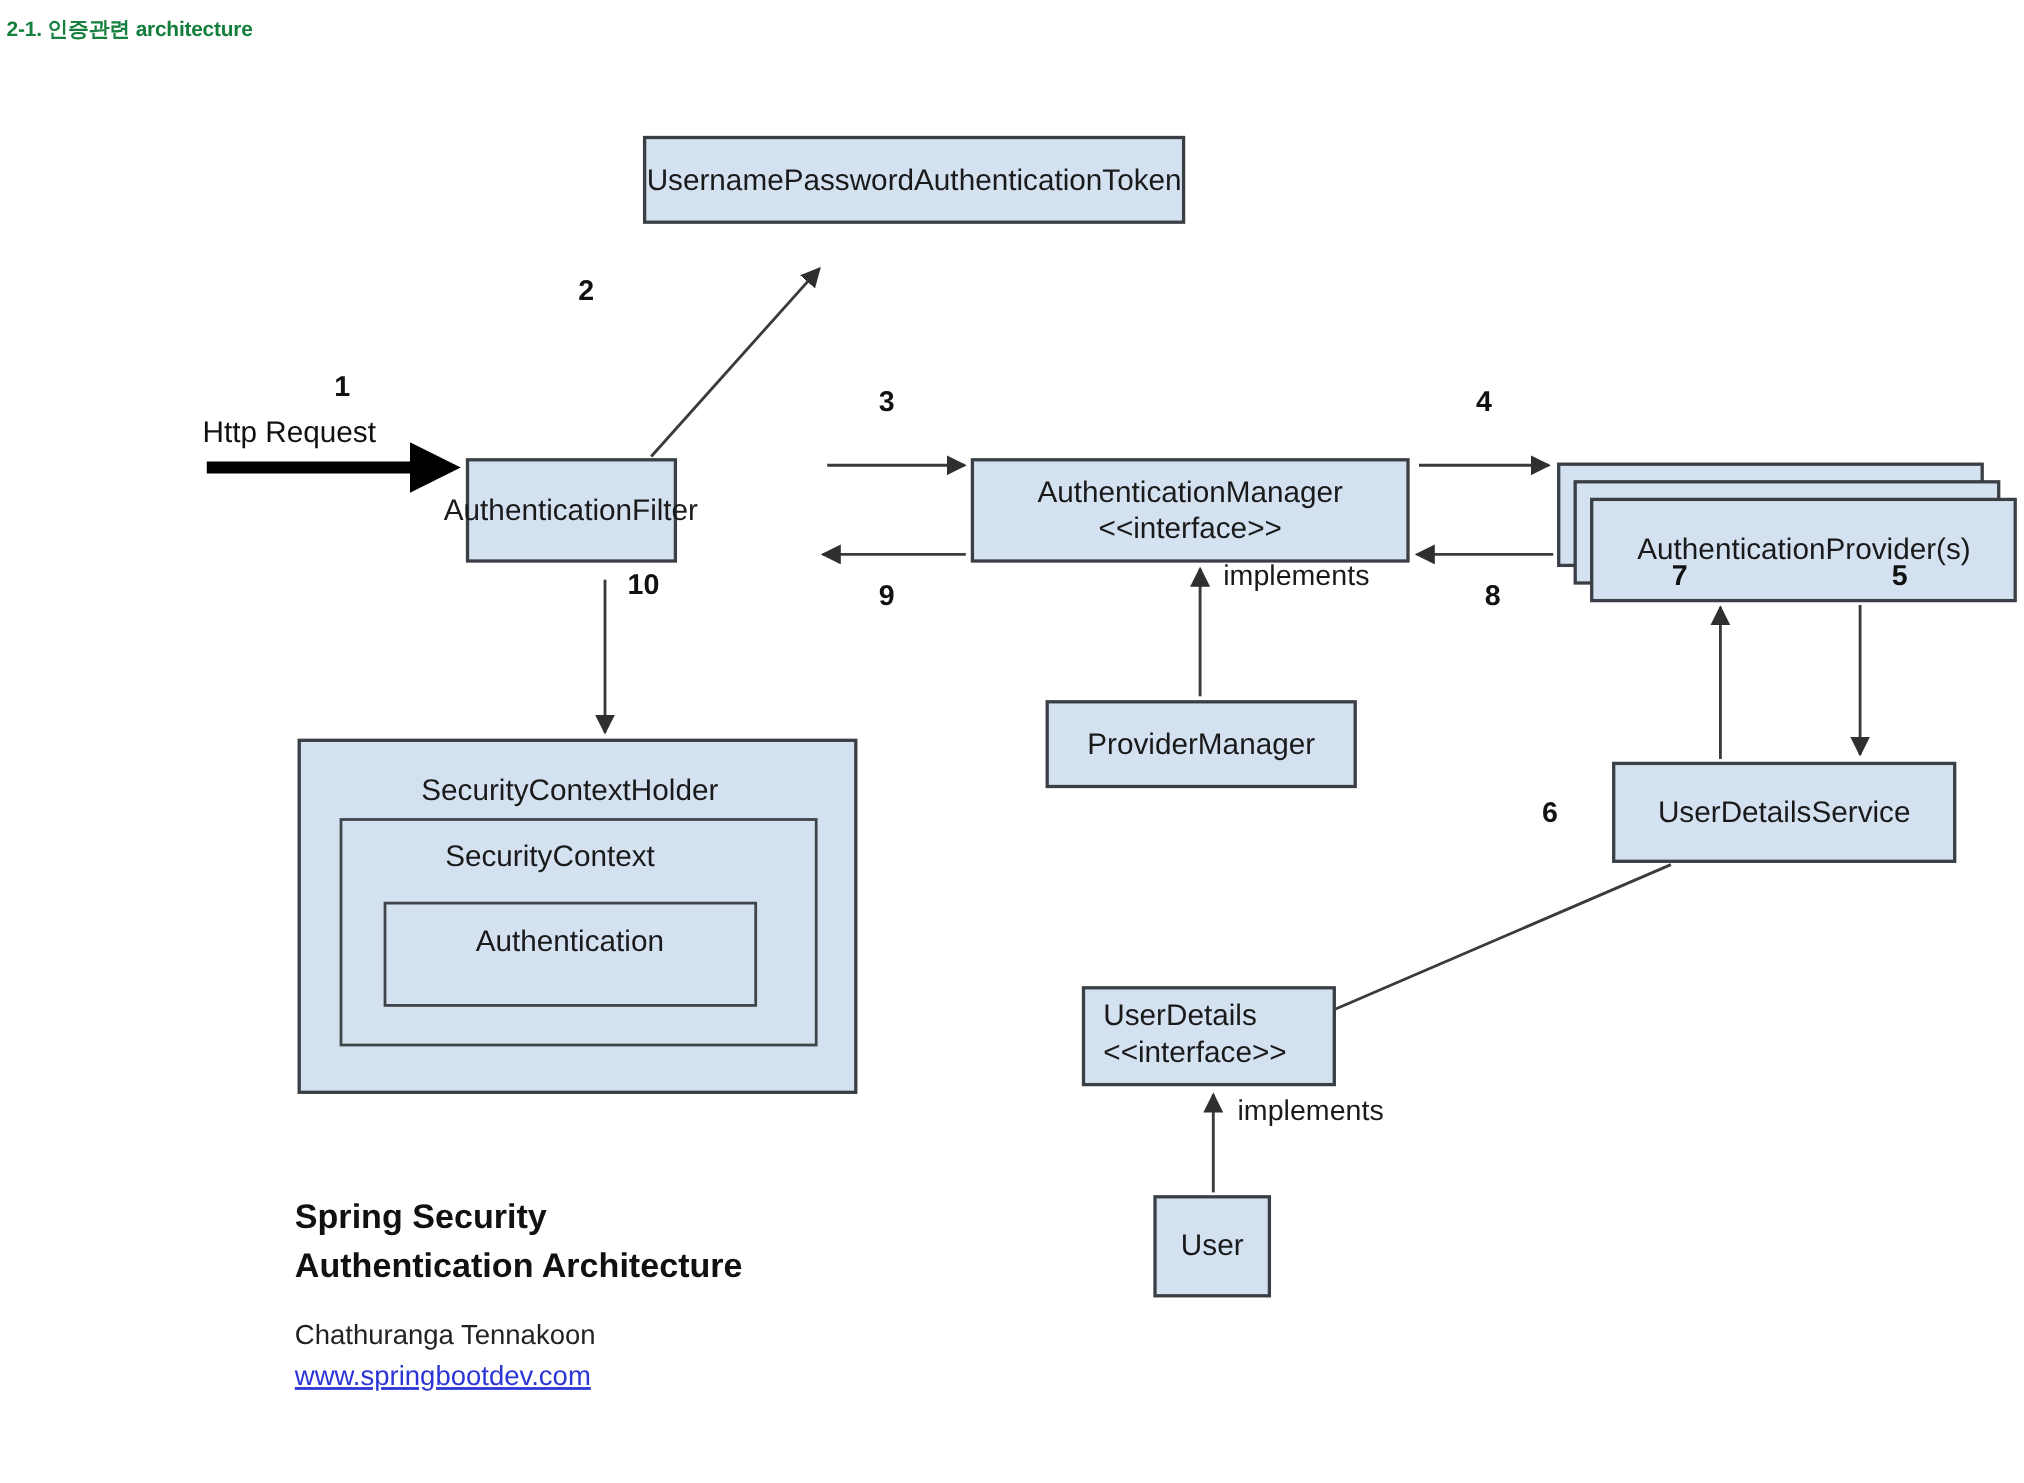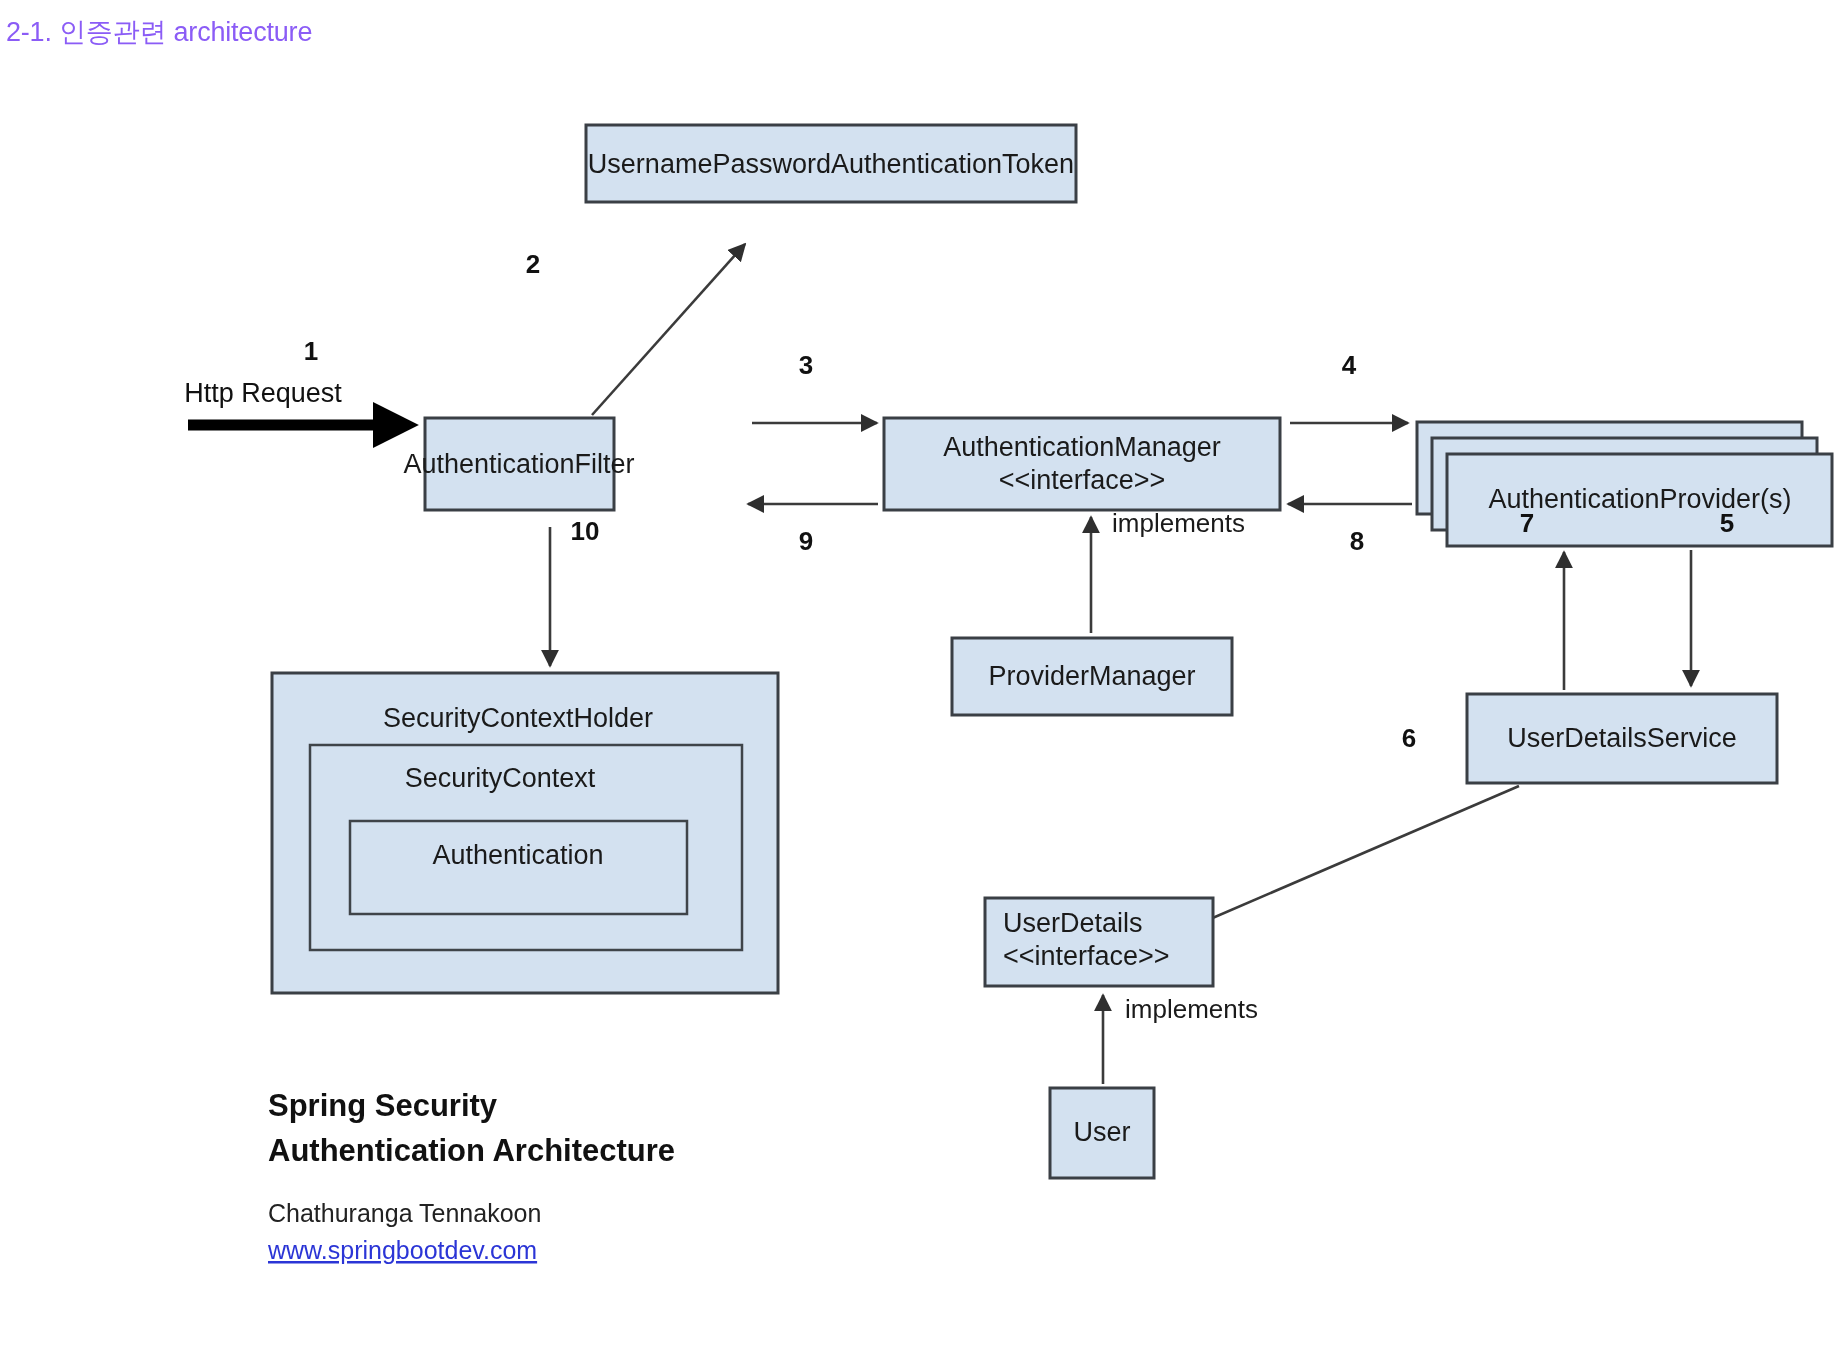--- a/index.html
+++ b/index.html
@@ -12,24 +12,24 @@
     height: 1348px;
     font-family: "Liberation Sans", sans-serif;
     color: #000000;
     overflow: hidden;
     position: relative;
   }
   #page-title {
     position: absolute;
     left: 6px;
     top: 14px;
-    font-size: 27px;
-    font-weight: normal;
+    font-size: 19px;
+    font-weight: bold;
     letter-spacing: -0.2px;
-    color: #8b5cf6;
+    color: #15803d;
     white-space: nowrap;
   }
   #diagram-wrap {
     position: absolute;
     left: 0;
     top: 70px;
     width: 1840px;
     height: 1278px;
   }
   svg#diagram {

